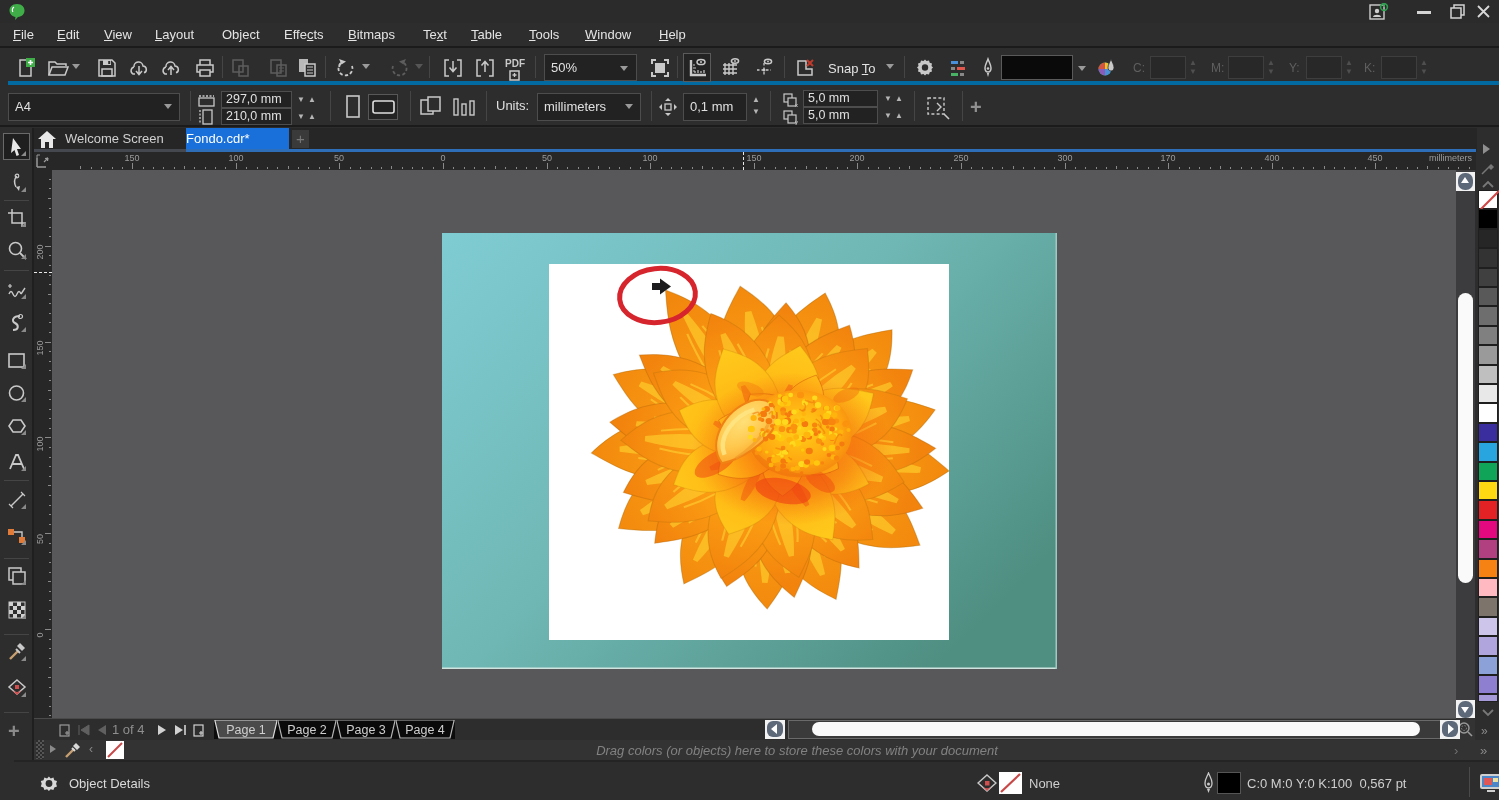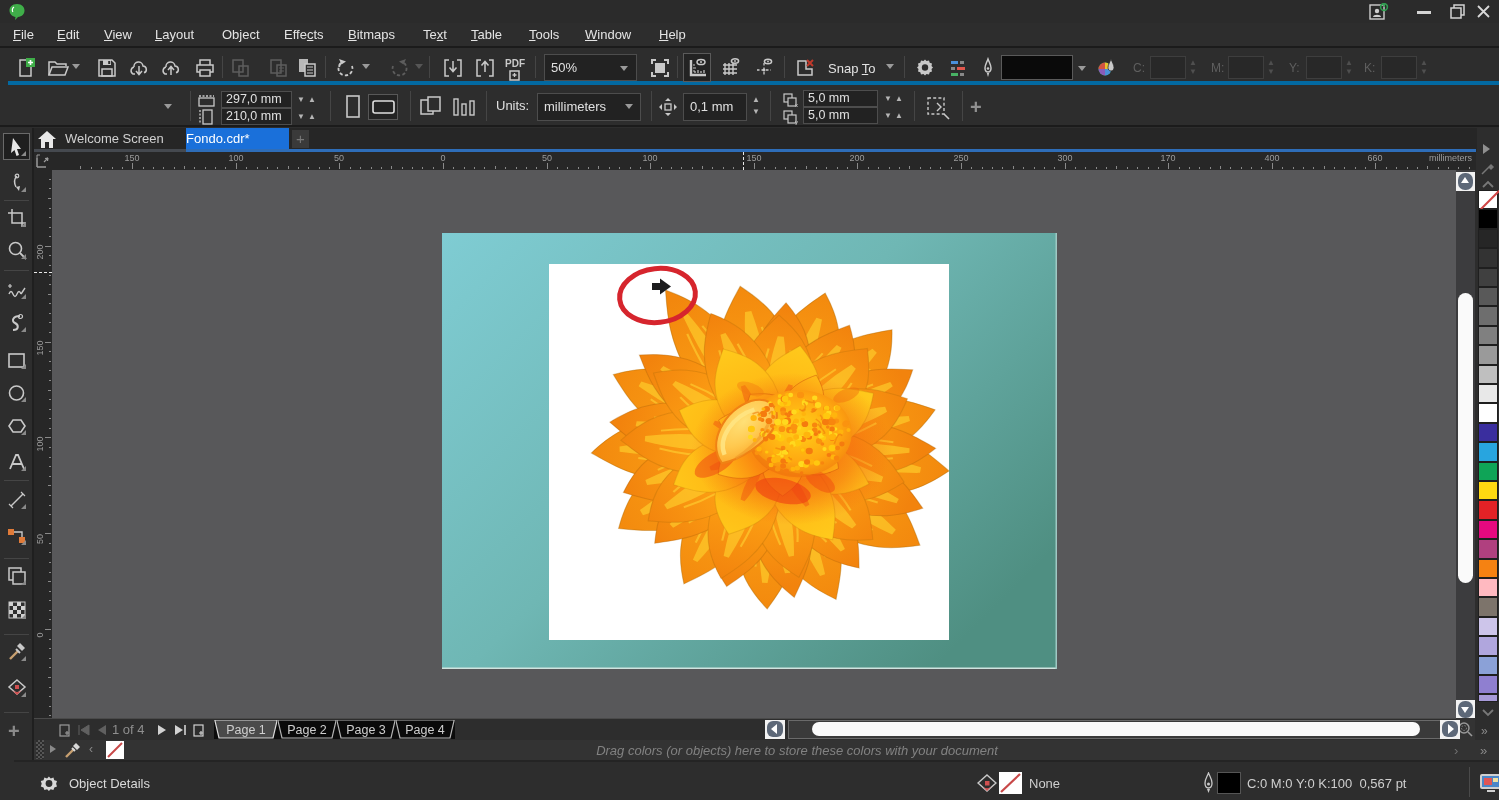--- a/index.html
+++ b/index.html
@@ -237,20 +237,21 @@
       <div class="abs" style="left:1259px;top:8px;color:#4f4f4f;font-size:8px">▲<br>▼</div>
       <div class="abs" style="left:1281px;top:11px;color:#5f5f5f;font-size:12px">Y:</div>
       <div class="abs" style="left:1298px;top:6px;width:36px;height:23px;background:#282828;border:1px solid #3e3e3e"></div>
       <div class="abs" style="left:1337px;top:8px;color:#4f4f4f;font-size:8px">▲<br>▼</div>
       <div class="abs" style="left:1356px;top:11px;color:#5f5f5f;font-size:12px">K:</div>
       <div class="abs" style="left:1373px;top:6px;width:36px;height:23px;background:#282828;border:1px solid #3e3e3e"></div>
       <div class="abs" style="left:1412px;top:8px;color:#4f4f4f;font-size:8px">▲<br>▼</div>
     </div>
 
 <div id="pbar">
+      <div class="fld" style="left:8px;top:7px;width:172px;height:28px;line-height:24px">A4</div>
       <div class="car" style="left:164px;top:18px"></div>
       <div class="psep" style="left:190px"></div>
       <svg class="abs" style="left:198px;top:9px" width="19" height="12" viewBox="0 0 19 12">
         <rect x="1" y="3" width="15" height="8" fill="none" stroke="#c9c9c9" stroke-width="1.3"></rect>
         <path d="M1 1 h15" stroke="#c9c9c9" stroke-width="1.3" stroke-dasharray="2 1.5"></path>
       </svg>
       <div class="fld" style="left:221px;top:5px;width:71px;height:17px;font-size:12.5px;padding:0 4px">297,0 mm</div>
       <div class="spn" style="left:297px;top:9px">▼▲</div>
       <svg class="abs" style="left:199px;top:23px" width="14" height="17" viewBox="0 0 14 17">
         <rect x="4" y="1" width="9" height="14" fill="none" stroke="#c9c9c9" stroke-width="1.3"></rect>
@@ -334,21 +335,21 @@
       <div class="rlab" style="left:287px;transform:translateX(-50%)">50</div>
       <div class="rlab" style="left:391px;transform:translateX(-50%)">0</div>
       <div class="rlab" style="left:495px;transform:translateX(-50%)">50</div>
       <div class="rlab" style="left:598px;transform:translateX(-50%)">100</div>
       <div class="rlab" style="left:702px;transform:translateX(-50%)">150</div>
       <div class="rlab" style="left:805px;transform:translateX(-50%)">200</div>
       <div class="rlab" style="left:909px;transform:translateX(-50%)">250</div>
       <div class="rlab" style="left:1013px;transform:translateX(-50%)">300</div>
       <div class="rlab" style="left:1116px;transform:translateX(-50%)">170</div>
       <div class="rlab" style="left:1220px;transform:translateX(-50%)">400</div>
-      <div class="rlab" style="left:1323px;transform:translateX(-50%)">660</div>
+      <div class="rlab" style="left:1323px;transform:translateX(-50%)">450</div>
       <i style="left:28.4px;height:3px"></i>
       <i style="left:38.8px;height:2px"></i>
       <i style="left:49.1px;height:2px"></i>
       <i style="left:59.5px;height:2px"></i>
       <i style="left:69.8px;height:2px"></i>
       <i style="left:80.2px;height:6px"></i>
       <i style="left:90.6px;height:2px"></i>
       <i style="left:100.9px;height:2px"></i>
       <i style="left:111.3px;height:2px"></i>
       <i style="left:121.6px;height:2px"></i>

